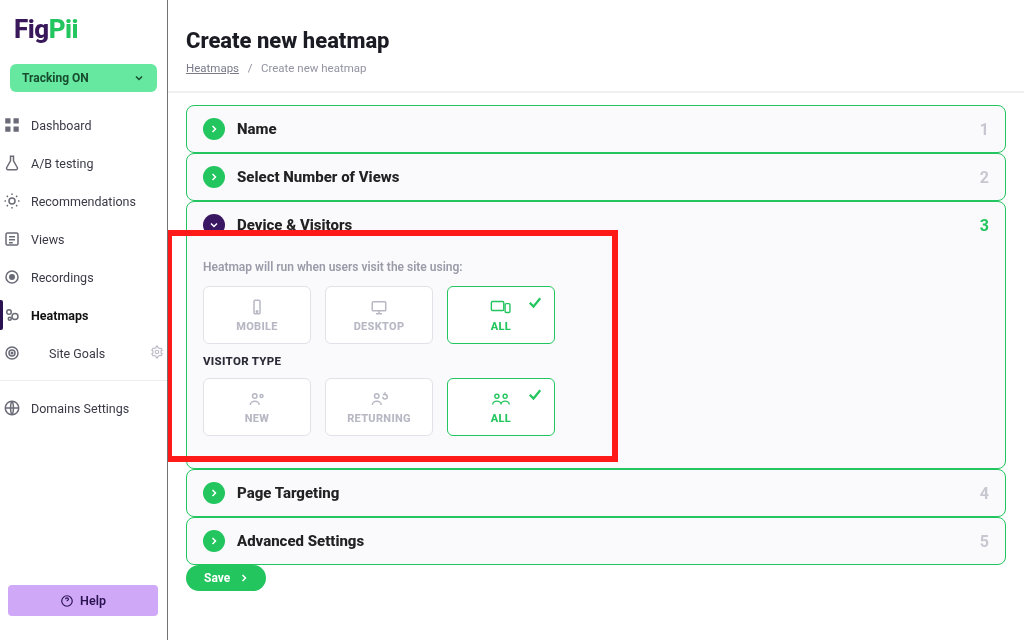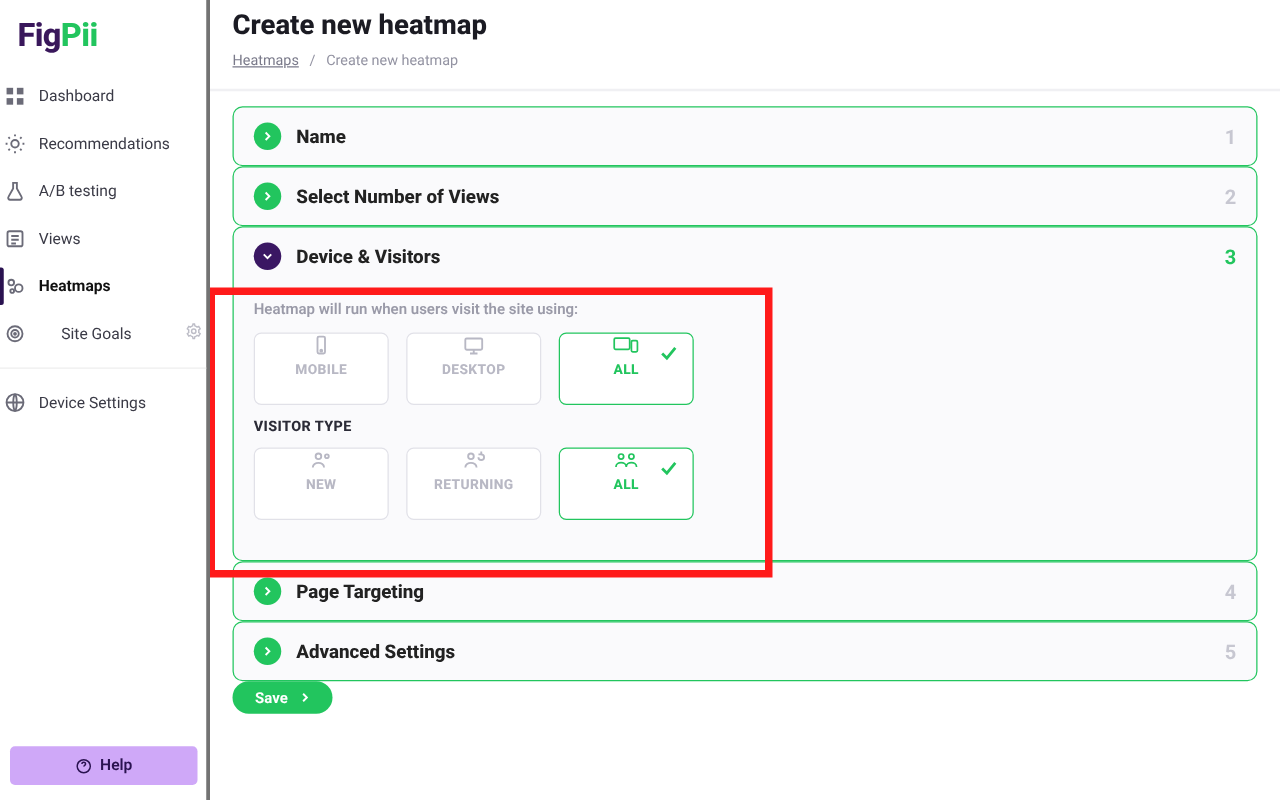--- a/index.html
+++ b/index.html
@@ -1,59 +1,59 @@
 <!DOCTYPE html>
 <html><head>
 <meta charset="utf-8">
 <style>
   * { box-sizing: border-box; margin: 0; padding: 0; font-family: -apple-system, BlinkMacSystemFont, "Segoe UI", Roboto, Arial, sans-serif; }
   body { background: #fff; width: 1024px; height: 640px; overflow: hidden; }
   .app { display: flex; height: 640px; }
 
   
-  .sidebar { width: 168px; border-right: 3px solid #737373; display: flex; flex-direction: column; padding: 14px 0 0 0; position: relative; }
+  .sidebar { width: 168px; border-right: 1px solid #737373; display: flex; flex-direction: column; padding: 14px 0 0 0; position: relative; }
   .logo { padding: 0 14px 14px 14px; }
   .logo-text { font-size: 26px; font-weight: 800; letter-spacing: -0.5px; }
   .logo-fig { color: #39175b; }
   .logo-pii { color: #22c55e; }
   .track-pill { margin: 6px 10px 14px 10px; background: #67e8a0; color: #174c2f; border-radius: 6px; padding: 7px 12px; font-size: 12px; font-weight: 700; display:flex; align-items:center; justify-content: space-between; cursor:pointer; }
   .track-pill svg { width: 12px; height: 12px; }
   .nav { list-style:none; }
   .nav li { display:flex; align-items:center; gap:10px; padding:10px 3px; font-size:12.5px; color:#3a3a46; cursor:pointer; position:relative; }
   .nav li .ico { width:18px; height:18px; display:flex; align-items:center; justify-content:center; color:#6b6b78; }
   .nav li.active { font-weight:700; color:#111; }
   .nav li.active::before { content:""; position:absolute; left:0; top:4px; bottom:4px; width:3px; background:#2a1250; border-radius:0 2px 2px 0; }
   .nav li.goals { justify-content: space-between; }
   .nav li.goals .left { display:flex; align-items:center; gap:28px; }
   .nav li.goals .gear { color:#bdbdc7; }
   .nav-divider { border-top:1px solid #eee; margin:8px 0; }
 
-  .help-pill { position:absolute; left:8px; bottom:12px; width:150px; background:#cfa8f8; color:#2a1250; font-size:12.5px; font-weight:600; border-radius:4px; padding:8px 0; text-align:center; display:flex; align-items:center; justify-content:center; gap:6px; cursor:pointer;}
+  .help-pill { position:absolute; left:8px; bottom:24px; width:150px; background:#cfa8f8; color:#2a1250; font-size:12.5px; font-weight:600; border-radius:4px; padding:8px 0; text-align:center; display:flex; align-items:center; justify-content:center; gap:6px; cursor:pointer;}
   .help-pill svg { width:14px; height:14px; }
 
   
-  .main { flex:1; padding: 8px 18px 0 18px; position:relative; overflow:hidden; }
+  .main { flex:1; padding: 28px 18px 0 18px; position:relative; overflow:hidden; }
   .page-title { font-size:22px; font-weight:800; color:#1b1b23; margin-bottom:8px; }
   .breadcrumb { font-size:11.5px; color:#9393a2; margin-bottom:16px; }
   .breadcrumb .link { text-decoration: underline; cursor:pointer; color:#7a7a8a; }
   .divider { height:2px; background:#f0f0f3; margin-bottom:12px; margin-left:-18px; margin-right:-18px; }
 
   .card { border:1px solid #22c55e; background:#fafafc; border-radius:8px; margin-bottom:0; }
   .card-head { display:flex; align-items:center; padding:12px 16px; cursor:pointer; }
   .step-badge { width:22px; height:22px; border-radius:50%; background:#22c55e; color:#fff; display:flex; align-items:center; justify-content:center; margin-right:12px; flex:none; }
   .step-badge.active { background:#3a1763; }
   .step-badge svg { width:12px; height:12px; }
   .card-title { font-size:15px; font-weight:800; color:#222; }
   .card-num { margin-left:auto; font-size:16px; font-weight:700; color:#c7c7d1; }
   .card.active .card-num { color:#22c55e; }
 
   .card-body { padding: 6px 16px 22px 16px; position:relative; }
   .hint { font-size:12px; color:#9a9aa8; font-weight:600; margin:6px 0 12px 0; }
   .tile-row { display:flex; gap:14px; margin-bottom:10px; }
-  .tile { width:108px; height:58px; border:1px solid #e1e1e8; border-radius:6px; display:flex; flex-direction:column; align-items:center; justify-content:flex-start; gap:4px; color:#b8b8c4; font-size:11px; font-weight:800; letter-spacing:.3px; cursor:pointer; position:relative; background:#fff;}
+  .tile { width:108px; height:58px; border:1px solid #e1e1e8; border-radius:6px; display:flex; flex-direction:column; align-items:center; justify-content:center; gap:4px; color:#b8b8c4; font-size:11px; font-weight:800; letter-spacing:.3px; cursor:pointer; position:relative; background:#fff;}
   .tile svg { width:22px; height:18px; }
   .tile.selected { border-color:#22c55e; color:#22c55e; }
   .tile.selected .check { position:absolute; top:6px; right:8px; color:#22c55e; }
   .tile .check { display:none; }
   .tile.selected .check { display:block; }
   .section-label { font-size:11.5px; font-weight:800; color:#2b2b37; letter-spacing:.3px; margin: 6px 0 10px 0;}
 
   .red-outline { position:absolute; border:6px solid #ff1a1a; pointer-events:none; }
 
   .save-btn { background:#22c55e; color:#fff; border:none; border-radius:999px; padding:6px 16px 6px 18px; font-size:12px; font-weight:700; display:inline-flex; align-items:center; gap:8px; cursor:pointer; margin-top:0; }
@@ -66,58 +66,73 @@
 
 <div class="app">
 
   <aside class="sidebar">
     <div class="logo">
       <span class="logo-text">
         <span class="logo-fig">Fig</span><span class="logo-pii">Pii</span>
       </span>
     </div>
 
+    <div class="track-pill">
+      <span>Tracking ON</span>
+      <svg viewBox="0 0 24 24" fill="none" stroke="#174c2f" stroke-width="3">
+          <polyline points="6 9 12 15 18 9"></polyline>
+        </svg>
+    </div>
 
     <ul class="nav">
       <li>
         <span class="ico">
           <svg viewBox="0 0 24 24" fill="currentColor">
               <rect x="3" y="3" width="7" height="7"></rect>
               <rect x="14" y="3" width="7" height="7"></rect>
               <rect x="3" y="14" width="7" height="7"></rect>
               <rect x="14" y="14" width="7" height="7"></rect>
             </svg>
         </span>
         <span>Dashboard</span>
       </li>
       <li>
         <span class="ico">
           <svg viewBox="0 0 24 24" fill="none" stroke="currentColor" stroke-width="2">
+              <path d="M9 3h6M10 3v6l-5 9a2 2 0 002 3h10a2 2 0 002-3l-5-9V3"></path>
+            </svg>
+        </span>
+        <span>A/B testing</span>
+      </li>
+      <li>
+        <span class="ico">
+          <svg viewBox="0 0 24 24" fill="none" stroke="currentColor" stroke-width="2">
               <circle cx="12" cy="12" r="4"></circle>
               <path d="M12 2v2M12 20v2M4 12H2M22 12h-2M5 5l1.5 1.5M17.5 17.5L19 19M5 19l1.5-1.5M17.5 6.5L19 5"></path>
             </svg>
         </span>
         <span>Recommendations</span>
       </li>
       <li>
         <span class="ico">
           <svg viewBox="0 0 24 24" fill="none" stroke="currentColor" stroke-width="2">
-              <path d="M9 3h6M10 3v6l-5 9a2 2 0 002 3h10a2 2 0 002-3l-5-9V3"></path>
-            </svg>
-        </span>
-        <span>A/B testing</span>
-      </li>
-      <li>
-        <span class="ico">
-          <svg viewBox="0 0 24 24" fill="none" stroke="currentColor" stroke-width="2">
               <rect x="4" y="4" width="16" height="16" rx="2"></rect>
               <path d="M8 9h8M8 13h8M8 17h5"></path>
             </svg>
         </span>
         <span>Views</span>
+      </li>
+      <li>
+        <span class="ico">
+          <svg viewBox="0 0 24 24" fill="none" stroke="currentColor" stroke-width="2">
+              <circle cx="12" cy="12" r="8"></circle>
+              <circle cx="12" cy="12" r="3" fill="currentColor"></circle>
+            </svg>
+        </span>
+        <span>Recordings</span>
       </li>
       <li class="active">
         <span class="ico">
           <svg viewBox="0 0 24 24" fill="none" stroke="currentColor" stroke-width="2">
               <circle cx="8" cy="8" r="3"></circle>
               <circle cx="16" cy="14" r="4"></circle>
               <circle cx="9" cy="17" r="2"></circle>
             </svg>
         </span>
         <span>Heatmaps</span>
@@ -143,21 +158,21 @@
     </ul>
     <div class="nav-divider"></div>
     <ul class="nav">
       <li>
         <span class="ico">
           <svg viewBox="0 0 24 24" fill="none" stroke="currentColor" stroke-width="2">
               <circle cx="12" cy="12" r="9"></circle>
               <path d="M3 12h18M12 3c2.5 3 2.5 15 0 18M12 3c-2.5 3-2.5 15 0 18"></path>
             </svg>
         </span>
-        <span>Device Settings</span>
+        <span>Domains Settings</span>
       </li>
     </ul>
 
     <div class="help-pill">
       <svg viewBox="0 0 24 24" fill="none" stroke="currentColor" stroke-width="2">
           <circle cx="12" cy="12" r="9"></circle>
           <path d="M9.5 9a2.5 2.5 0 115 0c0 1.5-2.5 2-2.5 3.5M12 17h.01"></path>
         </svg>
       <span>Help</span>
     </div>

